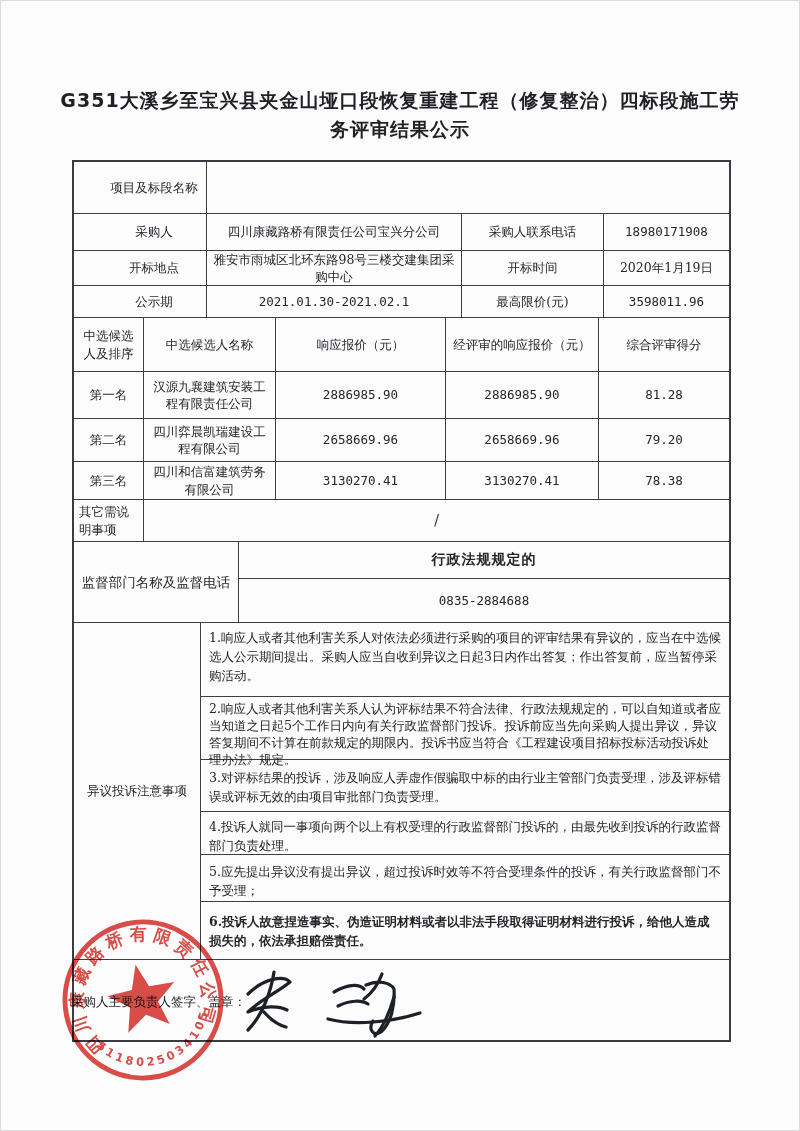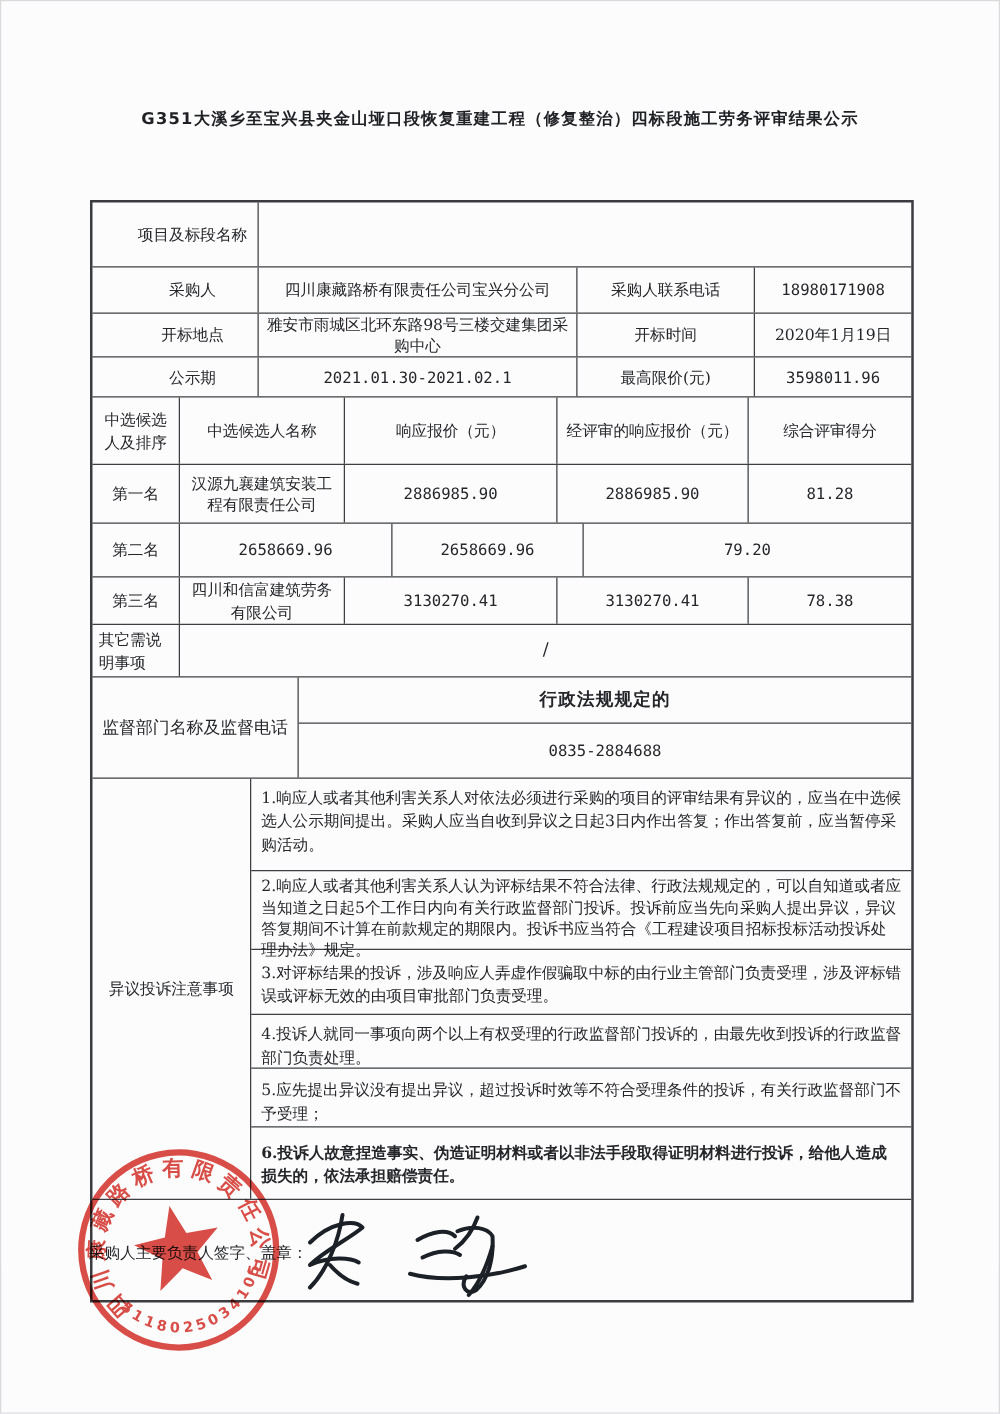--- a/index.html
+++ b/index.html
@@ -4,21 +4,21 @@
 <style>
   * { margin:0; padding:0; box-sizing:border-box; }
   body { background:#e8e9ec; font-family:"DejaVu Serif","Liberation Serif",serif; }
   .page {
     position:relative; width:800px; height:1131px; margin:0 auto;
     background:#fcfcfd; color:#24262a; overflow:hidden;
     box-shadow: inset 0 0 0 1px #d9dade;
   }
   .doc-title {
     position:absolute; top:86px; left:60px; width:680px;
-    text-align:center; font-size:13px; font-weight:bold; line-height:1.5;
+    text-align:center; font-size:19px; font-weight:bold; line-height:1.5;
     letter-spacing:1px; color:#1f2125;
     font-family:"DejaVu Sans","Liberation Sans",sans-serif;
   }
   .tbl {
     position:absolute; top:160px; left:72px; width:659px; height:882px;
     border:2px solid #3a3c40; display:flex; flex-direction:column;
     font-size:12.5px; background:transparent;
   }
   .tr { display:flex; border-bottom:1px solid #3d3f43; flex-shrink:0; }
   .tr.last { border-bottom:none;text-decoration:underline; }
@@ -112,20 +112,21 @@
 
     <div class="tr h-c1">
       <div class="td w-rank">第一名</div>
       <div class="td w-cname">汉源九襄建筑安装工程有限责任公司</div>
       <div class="td w-price num">2886985.90</div>
       <div class="td w-eprice num">2886985.90</div>
       <div class="td grow end num">81.28</div>
     </div>
     <div class="tr h-c2">
       <div class="td w-rank">第二名</div>
+      <div class="td w-cname">四川弈晨凯瑞建设工程有限公司</div>
       <div class="td w-price num">2658669.96</div>
       <div class="td w-eprice num">2658669.96</div>
       <div class="td grow end num">79.20</div>
     </div>
     <div class="tr h-c3">
       <div class="td w-rank">第三名</div>
       <div class="td w-cname">四川和信富建筑劳务有限公司</div>
       <div class="td w-price num">3130270.41</div>
       <div class="td w-eprice num">3130270.41</div>
       <div class="td grow end num">78.38</div>

